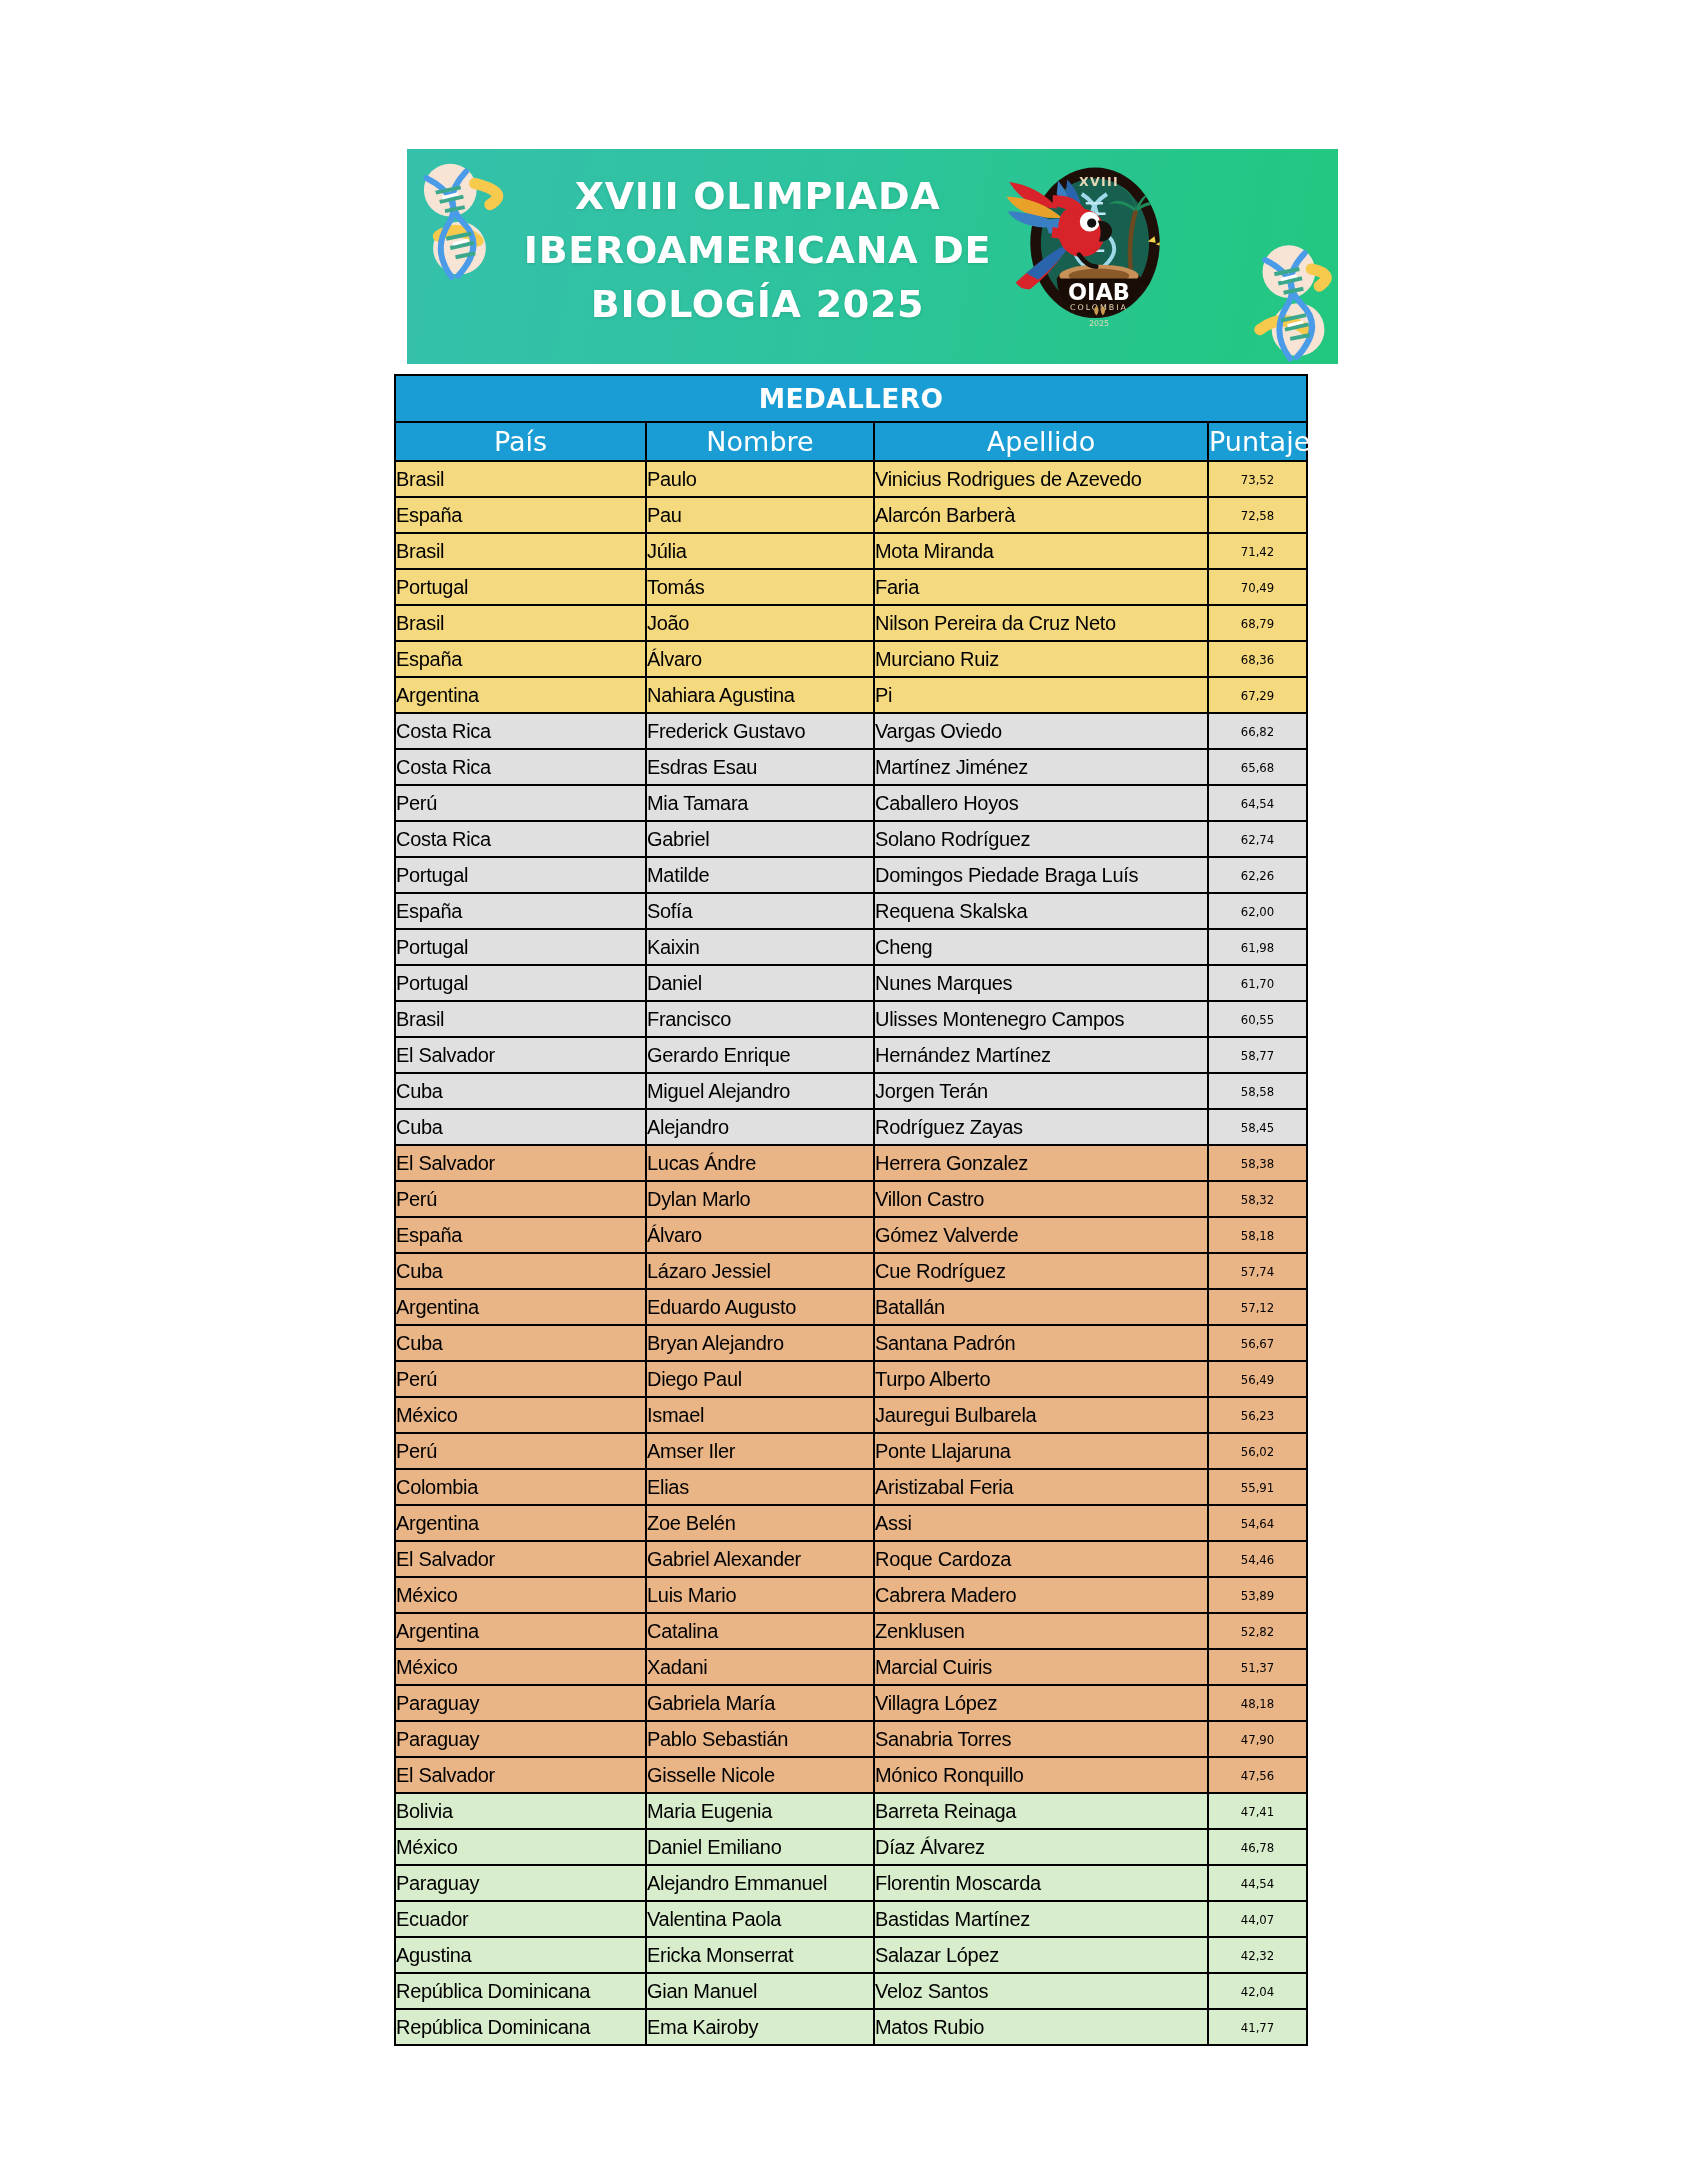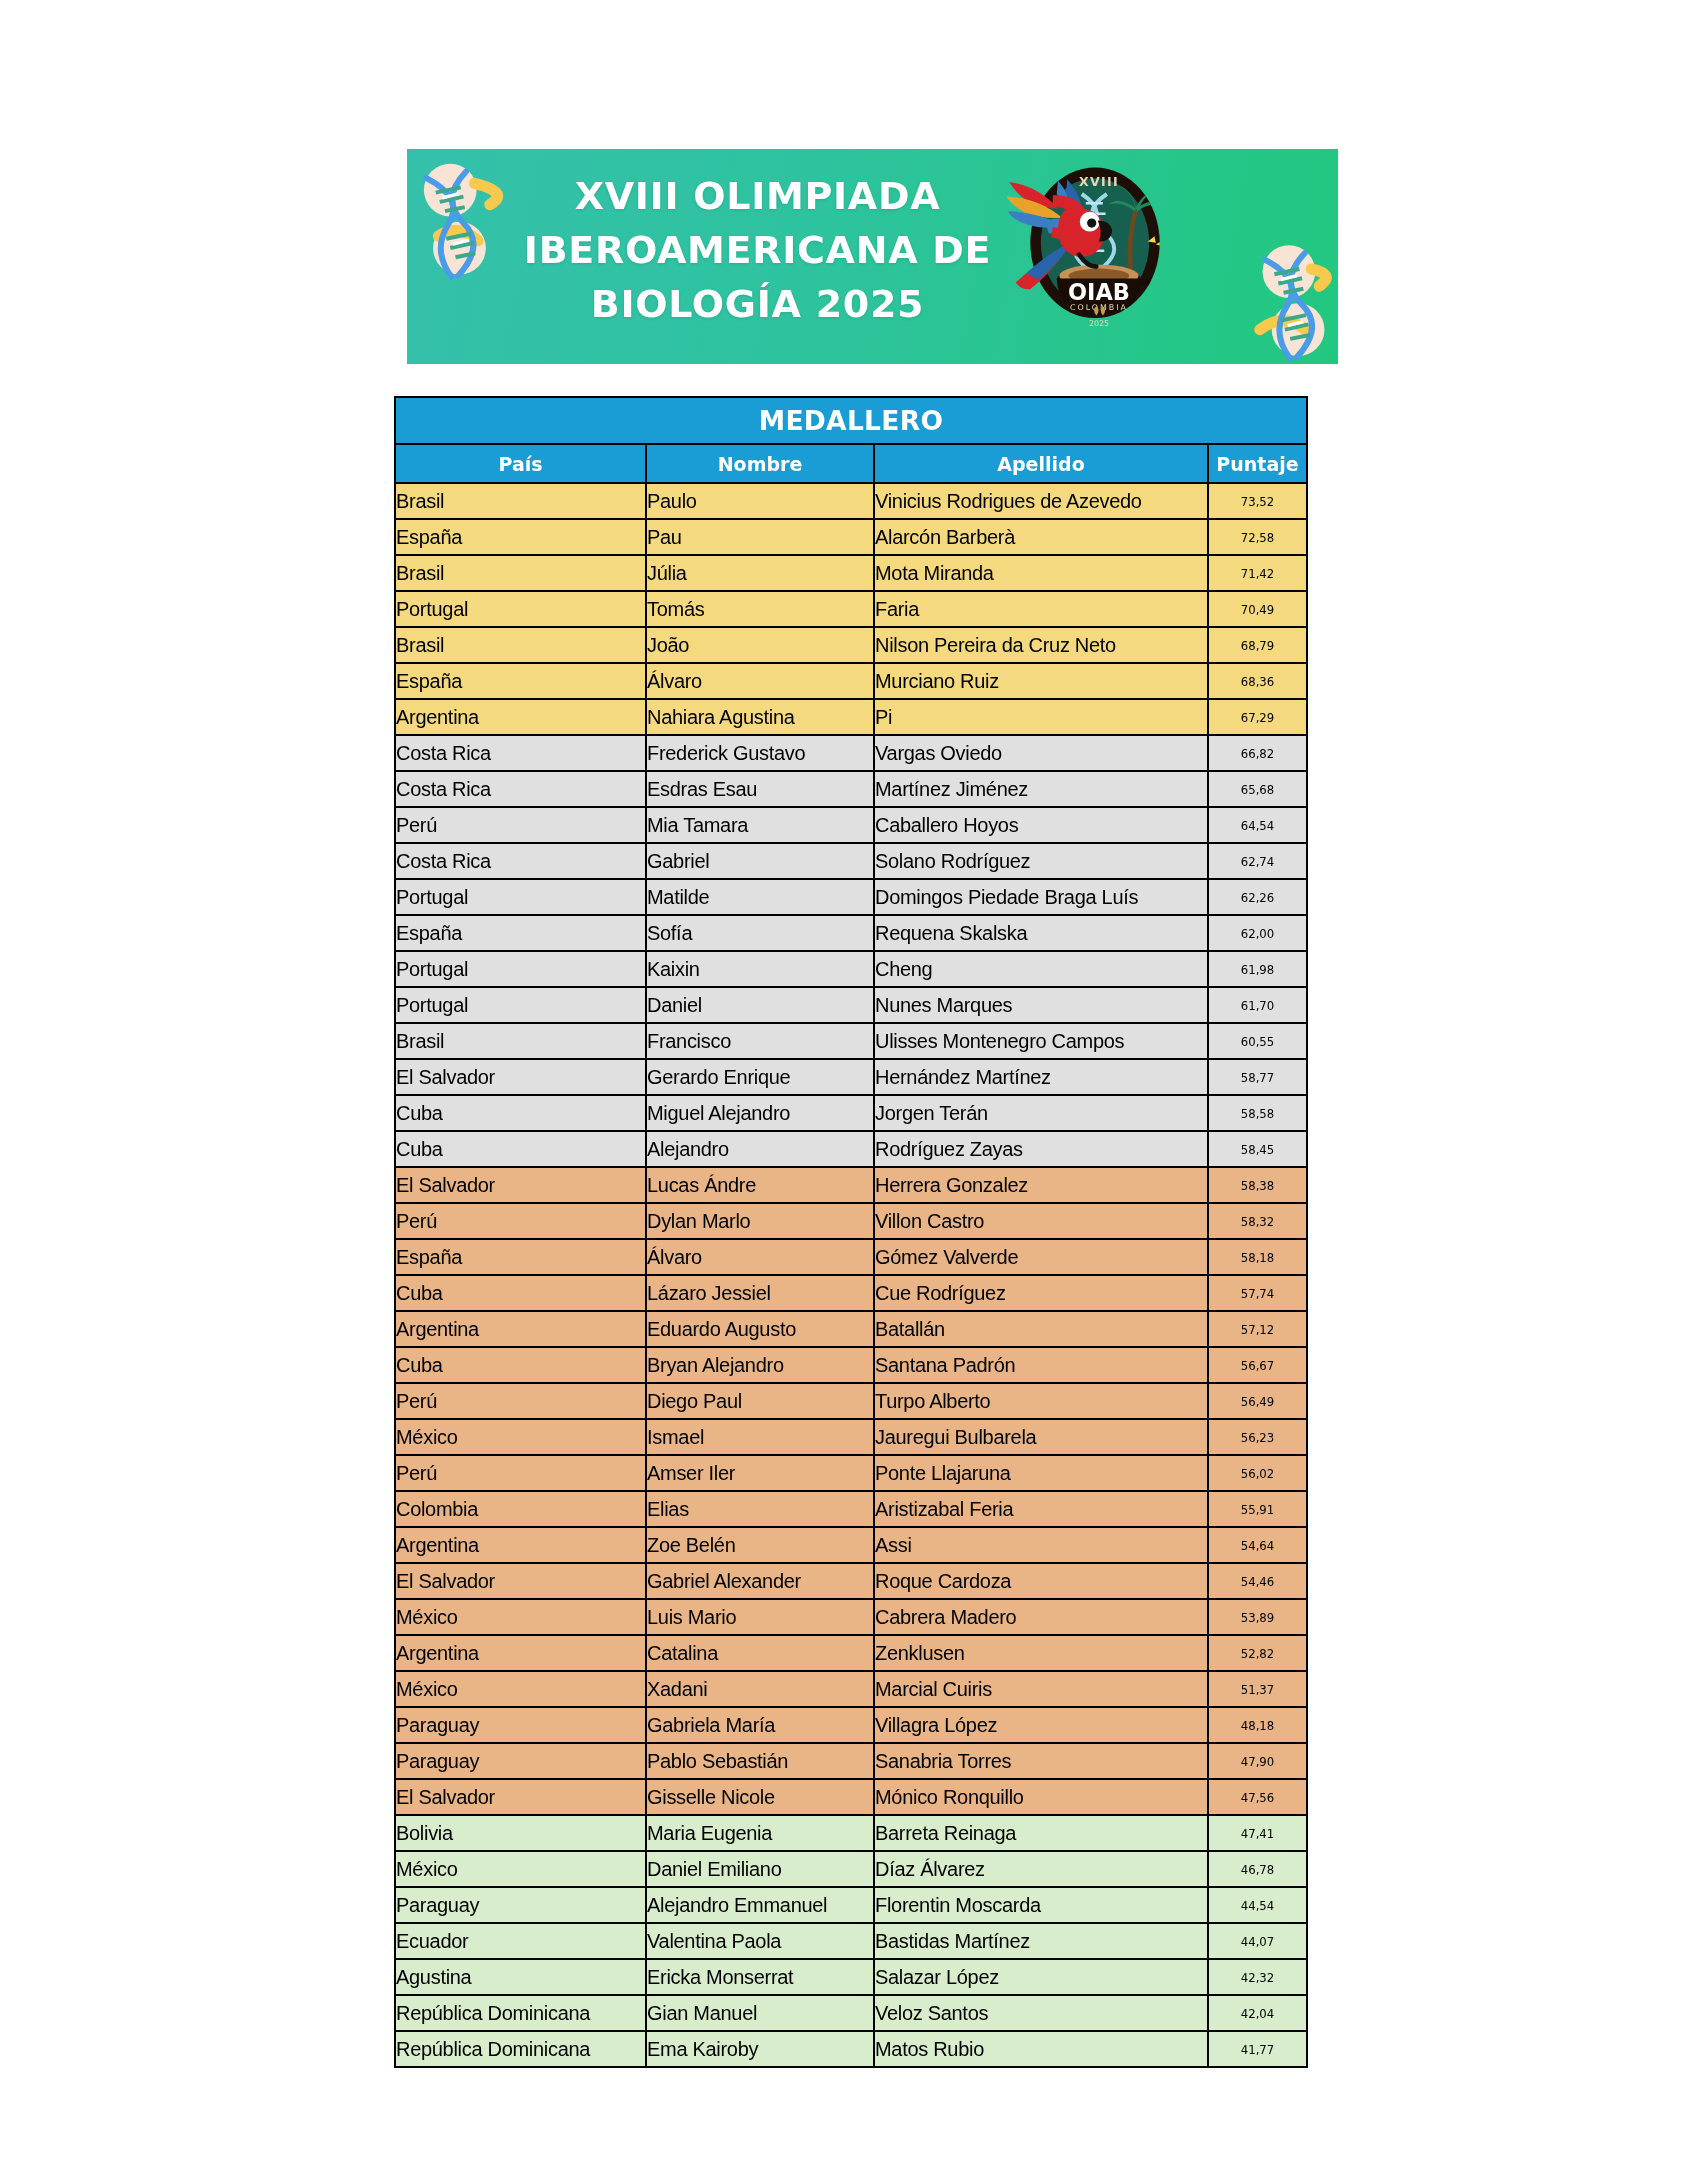--- a/index.html
+++ b/index.html
@@ -57,21 +57,21 @@
     left: 582px;
     top: 8px;
     width: 179px;
     height: 173px;
   }
 
   
   #medal-table {
     position: absolute;
     left: 394px;
-    top: 396px;
+    top: 374px;
     width: 913px;
     border-collapse: collapse;
     table-layout: fixed;
     background: #fef9c3;
     border-radius: 32px;
   }
   #medal-table td, #medal-table th {
     border: 2px solid #000000;
     padding: 0;
     margin: 0;
@@ -83,22 +83,22 @@
     font-weight: bold;
     font-size: 26.5px;
     text-align: center;
     height: 45px;
     letter-spacing: 0.3px;
   }
   .col-head {
     background: #1a9dd4;
     color: #ffffff;
     font-family: "DejaVu Sans", sans-serif;
-    font-weight: bold;
-    font-size: 19px;
+    font-weight: normal;
+    font-size: 27px;
     text-align: center;
     height: 37px;
   }
   .cell {
     font-family: "Liberation Sans Narrow", "Liberation Sans", sans-serif;
     font-size: 20px;
     font-stretch: condensed;
     color: #000000;
     height: 34px;
     padding-left: 6px;

